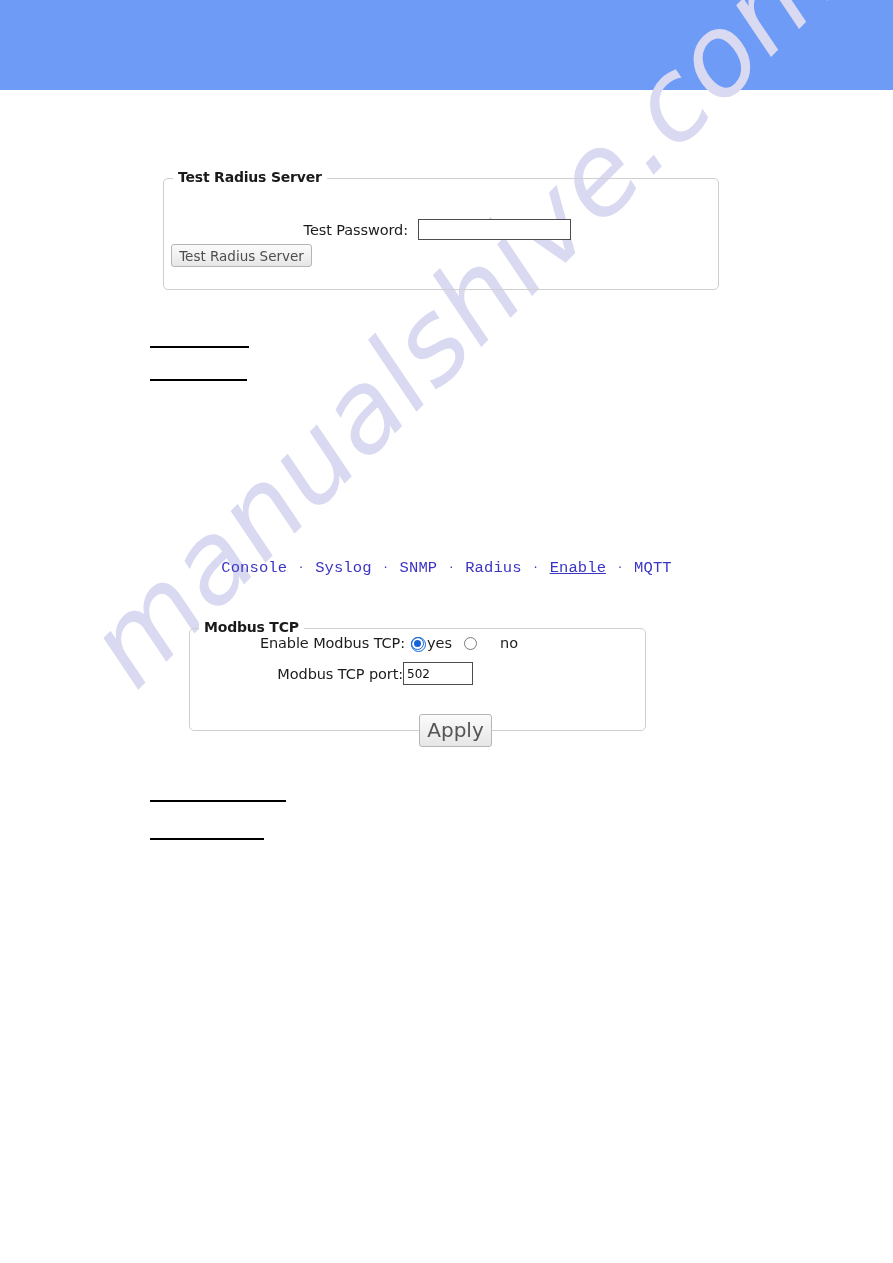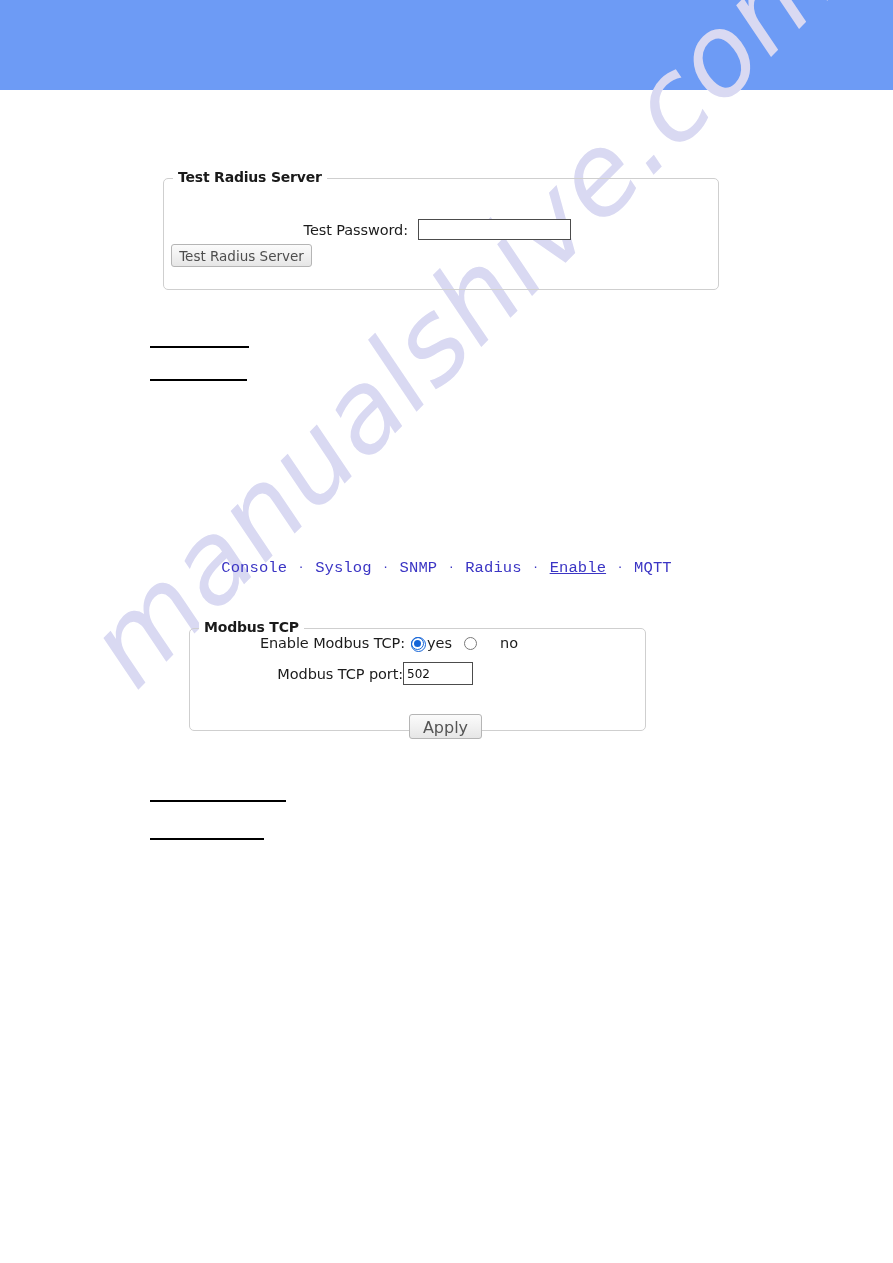--- a/index.html
+++ b/index.html
@@ -150,25 +150,25 @@
     position: absolute;
     left: 171px;
     top: 244px;
     width: 141px;
     height: 23px;
     font-size: 13.5px;
     line-height: 21px;
   }
   #btn-apply {
     position: absolute;
-    left: 409px;
+    left: 419px;
     top: 714px;
     width: 73px;
-    height: 25px;
-    font-size: 16px;
+    height: 33px;
+    font-size: 20px;
     line-height: 23px;
     color: #555555;
   }
 
   
   .hrule {
     position: absolute;
     height: 0;
     border-top: 2px solid #000000;
   }

